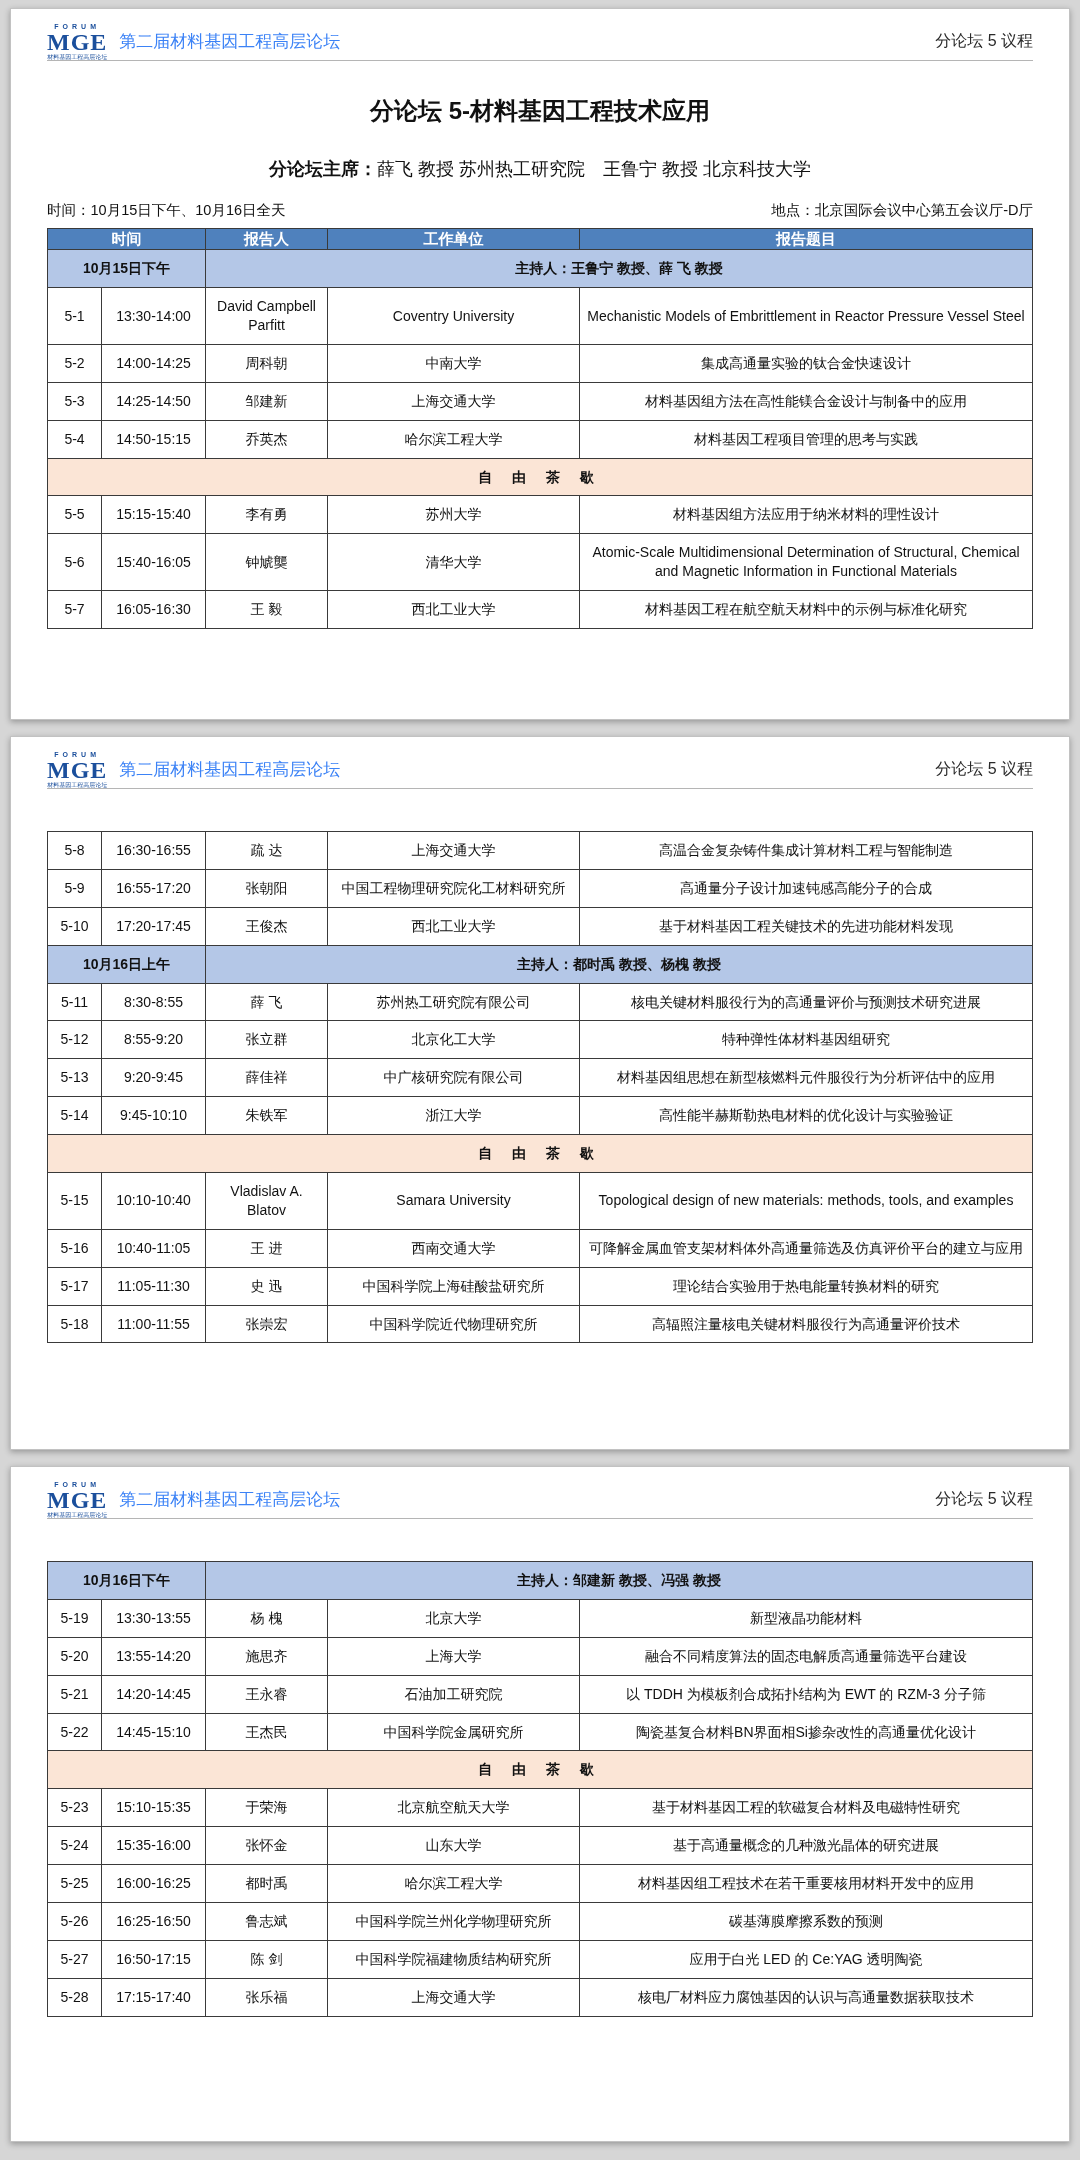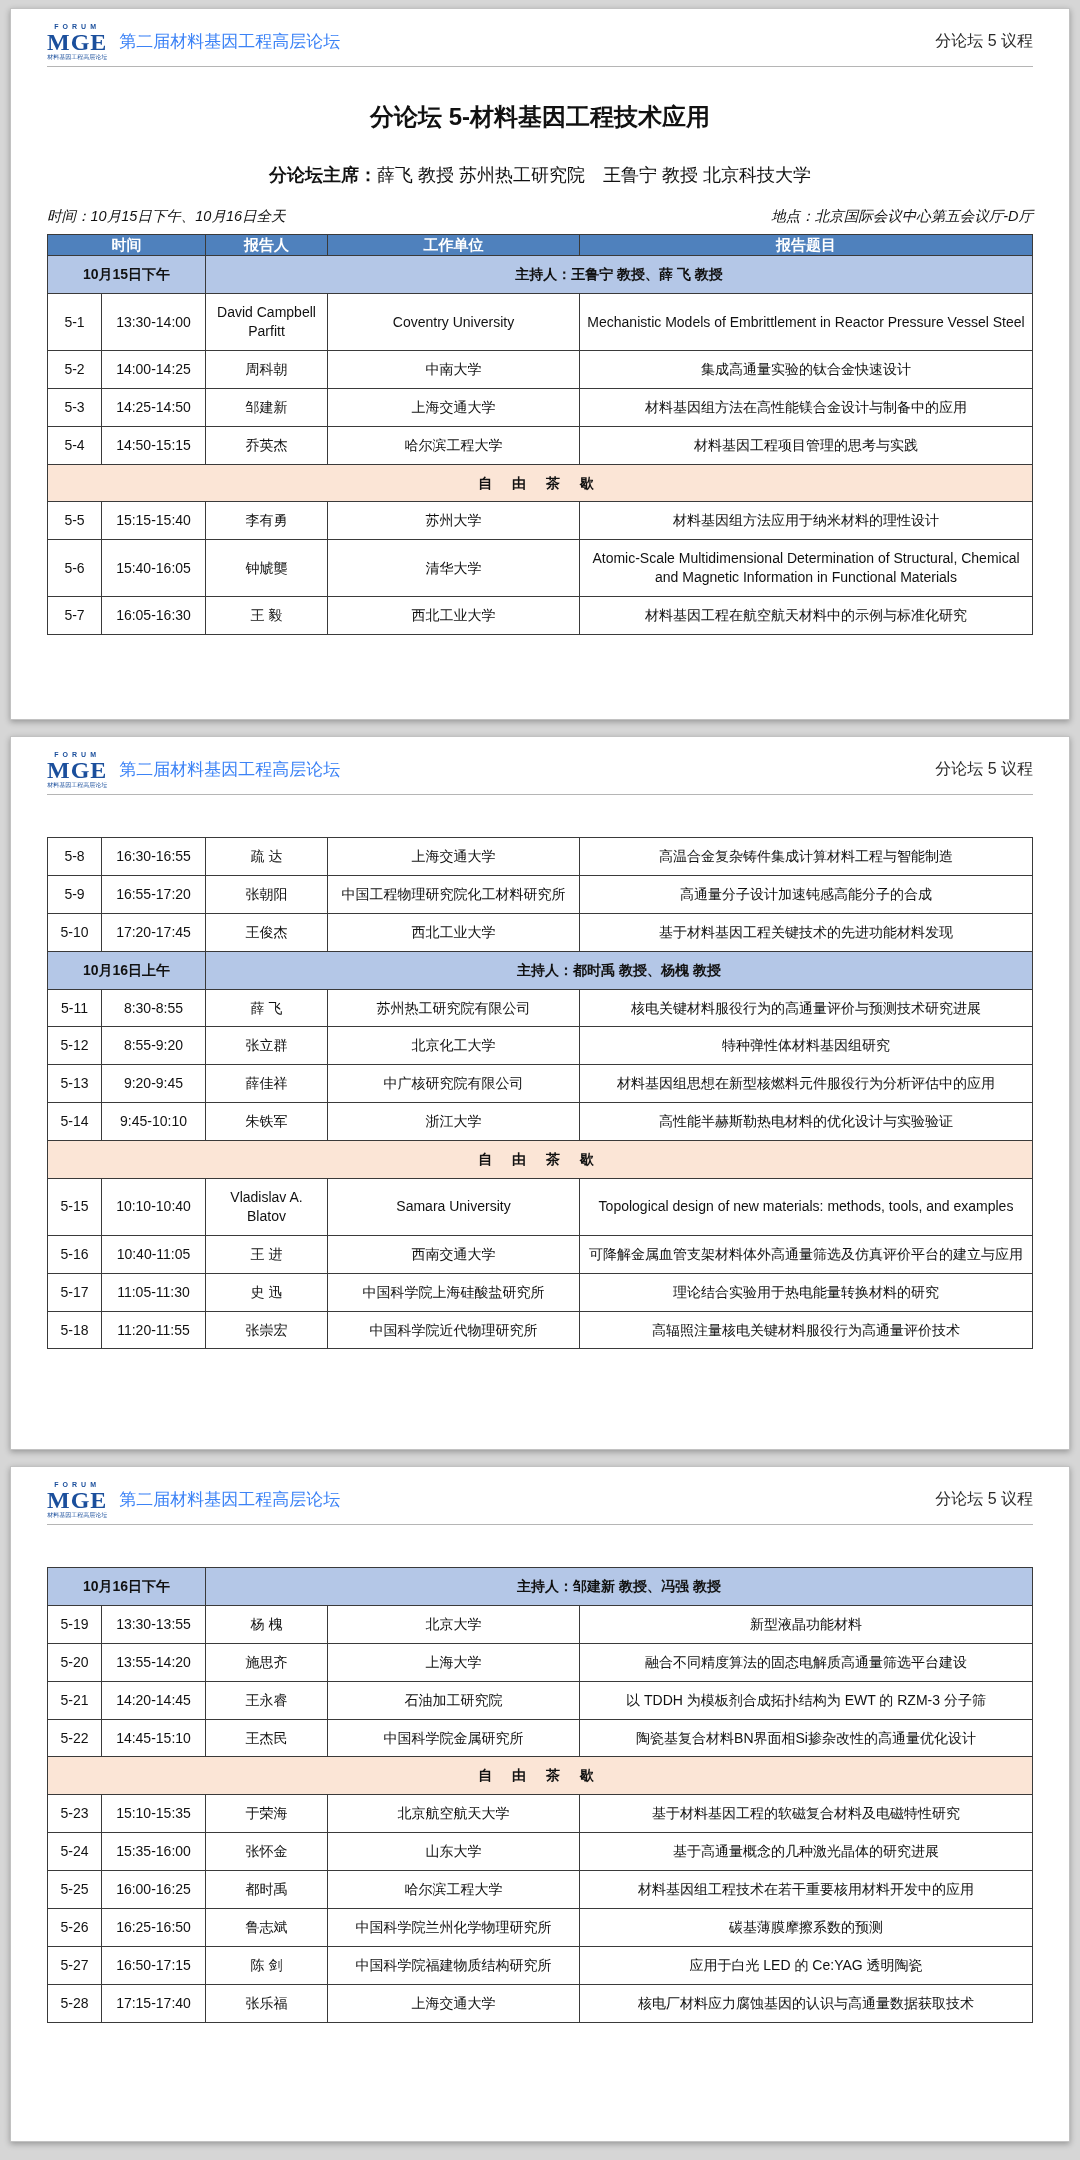--- a/index.html
+++ b/index.html
@@ -25,21 +25,20 @@
     overflow: hidden;
   }
   #page-1 { height: 712px; }
   #page-2 { height: 714px; }
   #page-3 { height: 676px; }
 
   .page-header {
     display: flex;
     align-items: center;
     border-bottom: 1px solid #b5b5b5;
-    padding-bottom: 6px;
   }
   .logo {
     display: flex;
     flex-direction: column;
     align-items: center;
     margin-right: 12px;
     line-height: 1;
   }
   .logo-top {
     font-size: 7px;
@@ -83,21 +82,20 @@
     margin-top: 30px;
   }
   .chairs-label { font-weight: bold; }
   .info-line {
     display: flex;
     justify-content: space-between;
     font-size: 14.5px;
     color: #111;
     margin-top: 20px;
     margin-bottom: 8px;
-    font-style: italic;
   }
 
   .page-body-gap { margin-top: 42px; }
 
   table.program-table {
     width: 100%;
     border-collapse: collapse;
     table-layout: fixed;
   }
   table.program-table th,
@@ -324,21 +322,21 @@
         </tr>
         <tr class="talk-row">
           <td class="cell-id">5-17</td>
           <td class="cell-time">11:05-11:30</td>
           <td class="cell-speaker">史 迅</td>
           <td class="cell-org">中国科学院上海硅酸盐研究所</td>
           <td class="cell-title">理论结合实验用于热电能量转换材料的研究</td>
         </tr>
         <tr class="talk-row">
           <td class="cell-id">5-18</td>
-          <td class="cell-time">11:20-11:55</td>
+          <td class="cell-time">11:00-11:55</td>
           <td class="cell-speaker">张崇宏</td>
           <td class="cell-org">中国科学院近代物理研究所</td>
           <td class="cell-title">高辐照注量核电关键材料服役行为高通量评价技术</td>
         </tr>
       </tbody>
   </table>
 </div>
 
 <div class="page" id="page-3">
   <div class="page-header">

